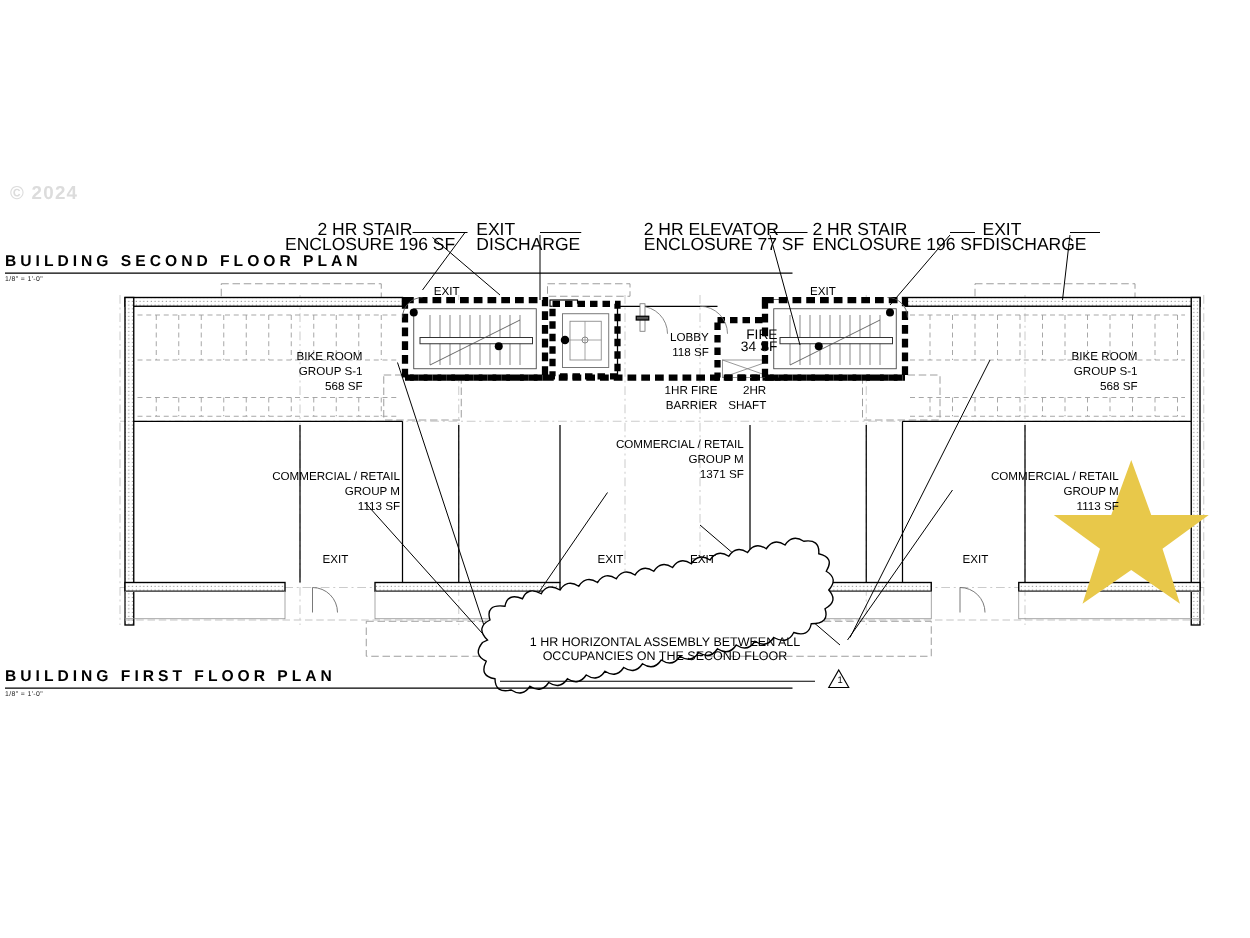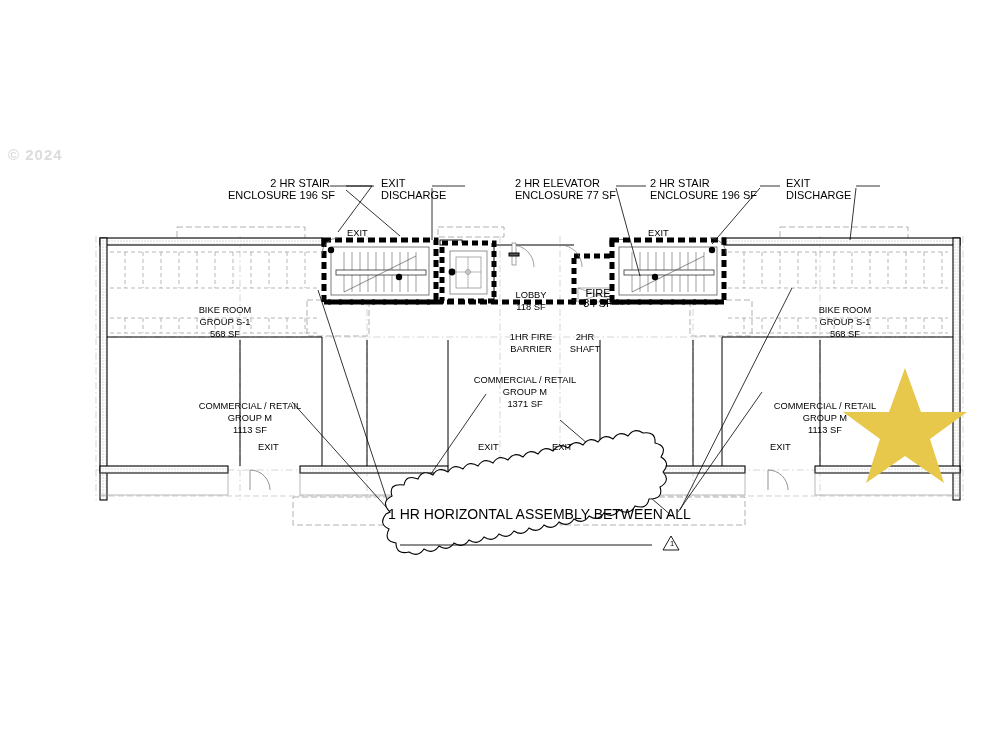--- a/index.html
+++ b/index.html
@@ -23,36 +23,36 @@
   }
   .title-block .rule{
     height:1px;background:#000;margin-top:2px;
   }
   .title-block .scale{
     font-size:5.5px;letter-spacing:0.3px;margin-top:2px;color:#222;
     white-space:nowrap;
   }
 
   .anno{
-    position:absolute;font-size:11px;line-height:11.6px;
+    position:absolute;font-size:14px;line-height:11.6px;
     white-space:nowrap;color:#000;
   }
 
   .room-label{
     position:absolute;font-size:9.3px;line-height:11.8px;
-    text-align:center;white-space:nowrap;color:#000;margin-top:25px;
+    text-align:right;white-space:nowrap;color:#000;
   }
   .room-label.sm{font-size:11px;line-height:10.4px;}
 
   .exit-label{
     position:absolute;font-size:9.3px;color:#000;white-space:nowrap;
   }
 
   .cloud-text{
-    position:absolute;font-size:14px;line-height:11.2px;
+    position:absolute;font-size:10px;line-height:11.2px;
     text-align:center;white-space:nowrap;color:#000;
   }
 
   svg{position:absolute;left:0;top:0;}
 </style>
 </head>
 <body>
 
 <div id="sheet">
 
@@ -322,21 +322,31 @@
                  q-6,9 -15,3 q-6,9 -15,3 q-6,9 -15,3 q-6,9 -15,3 q-6,9 -15,3
                  q-6,9 -15,3 q-6,9 -15,3 q-6,9 -15,3 q-6,9 -15,3
                  q-13,3 -13,-9 q-13,-2 -7,-14 q-11,-5 -3,-15 Z" fill="#ffffff" stroke="#000" stroke-width="1.1"></path>
         <line x1="400" y1="545" x2="652" y2="545" stroke="#000" stroke-width="0.9"></line>
         <polygon points="671,536 679,550 663,550" fill="none" stroke="#000" stroke-width="0.9"></polygon>
       </g>
 
     </g>
   </svg>
 
-
+  <div class="title-block" style="left:4px;top:202px;width:630px;">
+    <div class="t">BUILDING SECOND FLOOR PLAN</div>
+    <div class="rule"></div>
+    <div class="scale">1/8" = 1'-0"</div>
+  </div>
+
+  <div class="title-block" style="left:4px;top:534px;width:630px;">
+    <div class="t">BUILDING FIRST FLOOR PLAN</div>
+    <div class="rule"></div>
+    <div class="scale">1/8" = 1'-0"</div>
+  </div>
 
   <div class="anno" style="left:228px;top:178px;text-align:right;width:102px;">
     <div>2 HR STAIR</div>
     <div>ENCLOSURE 196 SF</div>
   </div>
 
   <div class="anno" style="left:381px;top:178px;">
     <div>EXIT</div>
     <div>DISCHARGE</div>
   </div>
@@ -409,16 +419,17 @@
 
   <div class="exit-label" style="left:347px;top:228px;">EXIT</div>
   <div class="exit-label" style="left:648px;top:228px;">EXIT</div>
   <div class="exit-label" style="left:258px;top:442px;">EXIT</div>
   <div class="exit-label" style="left:478px;top:442px;">EXIT</div>
   <div class="exit-label" style="left:552px;top:442px;">EXIT</div>
   <div class="exit-label" style="left:770px;top:442px;">EXIT</div>
 
   <div class="cloud-text" style="left:388px;top:509px;width:288px;">
     <div>1 HR HORIZONTAL ASSEMBLY BETWEEN ALL</div>
+    <div>OCCUPANCIES ON THE SECOND FLOOR</div>
   </div>
   <div style="position:absolute;left:668px;top:539px;width:8px;text-align:center;font-size:7.5px;">1</div>
 
 </div>
 
 </body></html>

